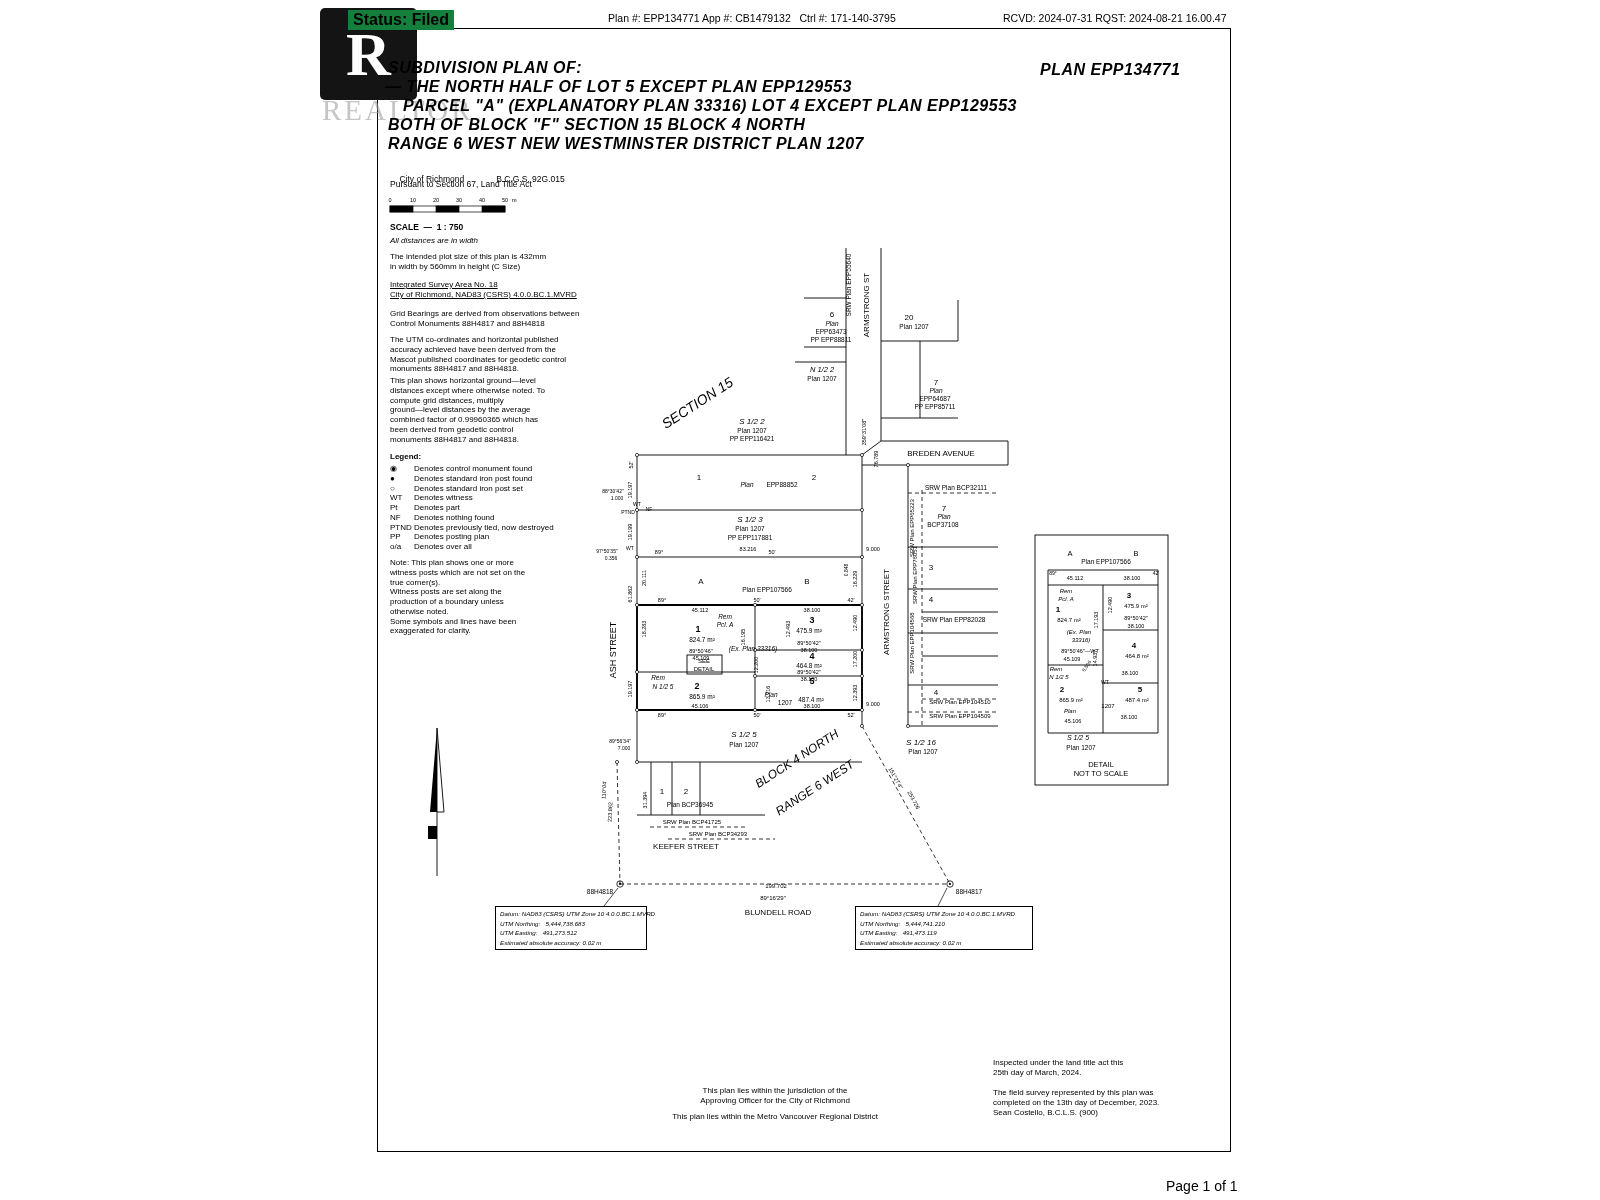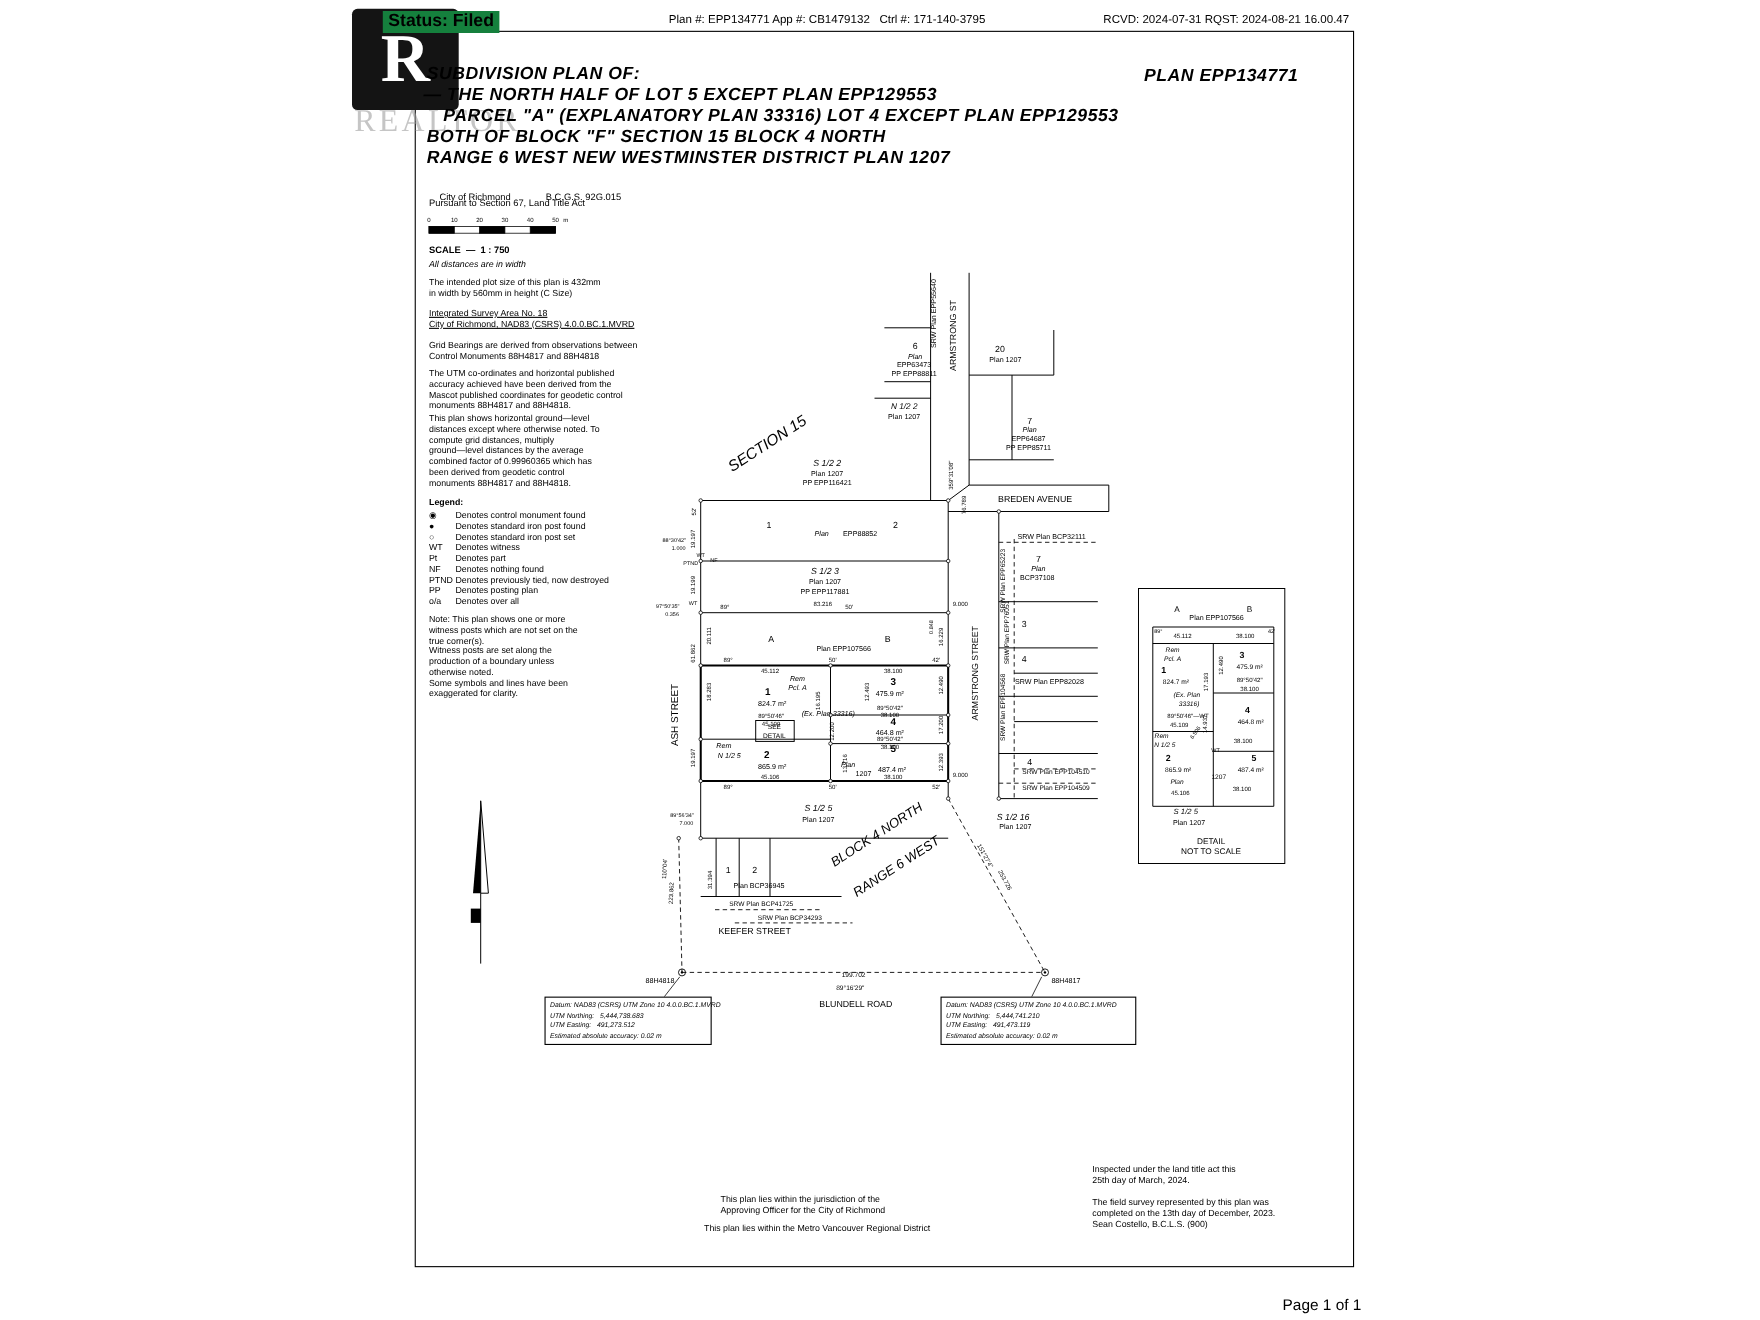--- a/index.html
+++ b/index.html
@@ -14,21 +14,21 @@
   .doc{left:377px;top:28px;width:854px;height:1124px;border:1.6px solid #000;z-index:1}
   .t{font-weight:bold;font-style:italic;font-size:16px;letter-spacing:.5px;line-height:1;white-space:pre;z-index:5}
   .note{font-size:8px;line-height:1.22;white-space:pre;z-index:5}
   .note9{font-size:8.5px}
   .u{text-decoration:underline}
   .it{font-style:italic}
   .b{font-weight:bold}
   .legend-row{display:flex}
   .legend-sym{display:inline-block;width:24px;flex:none}
   .datum{border:1px solid #000;font-size:6.2px;font-style:italic;line-height:1.55;padding:2px 4px;z-index:5;white-space:pre}
-  .center{text-align:left}
+  .center{text-align:center}
   #plan-svg{position:absolute;left:0;top:0;z-index:3;pointer-events:none}
   #plan-svg text{font-family:"Liberation Sans",sans-serif;fill:#000;stroke:none}
   .dash path{stroke-dasharray:4 3}
   .pageno{font-size:14px;z-index:5}
 </style>
 </head>
 <body>
 
 <div class="page">
 

